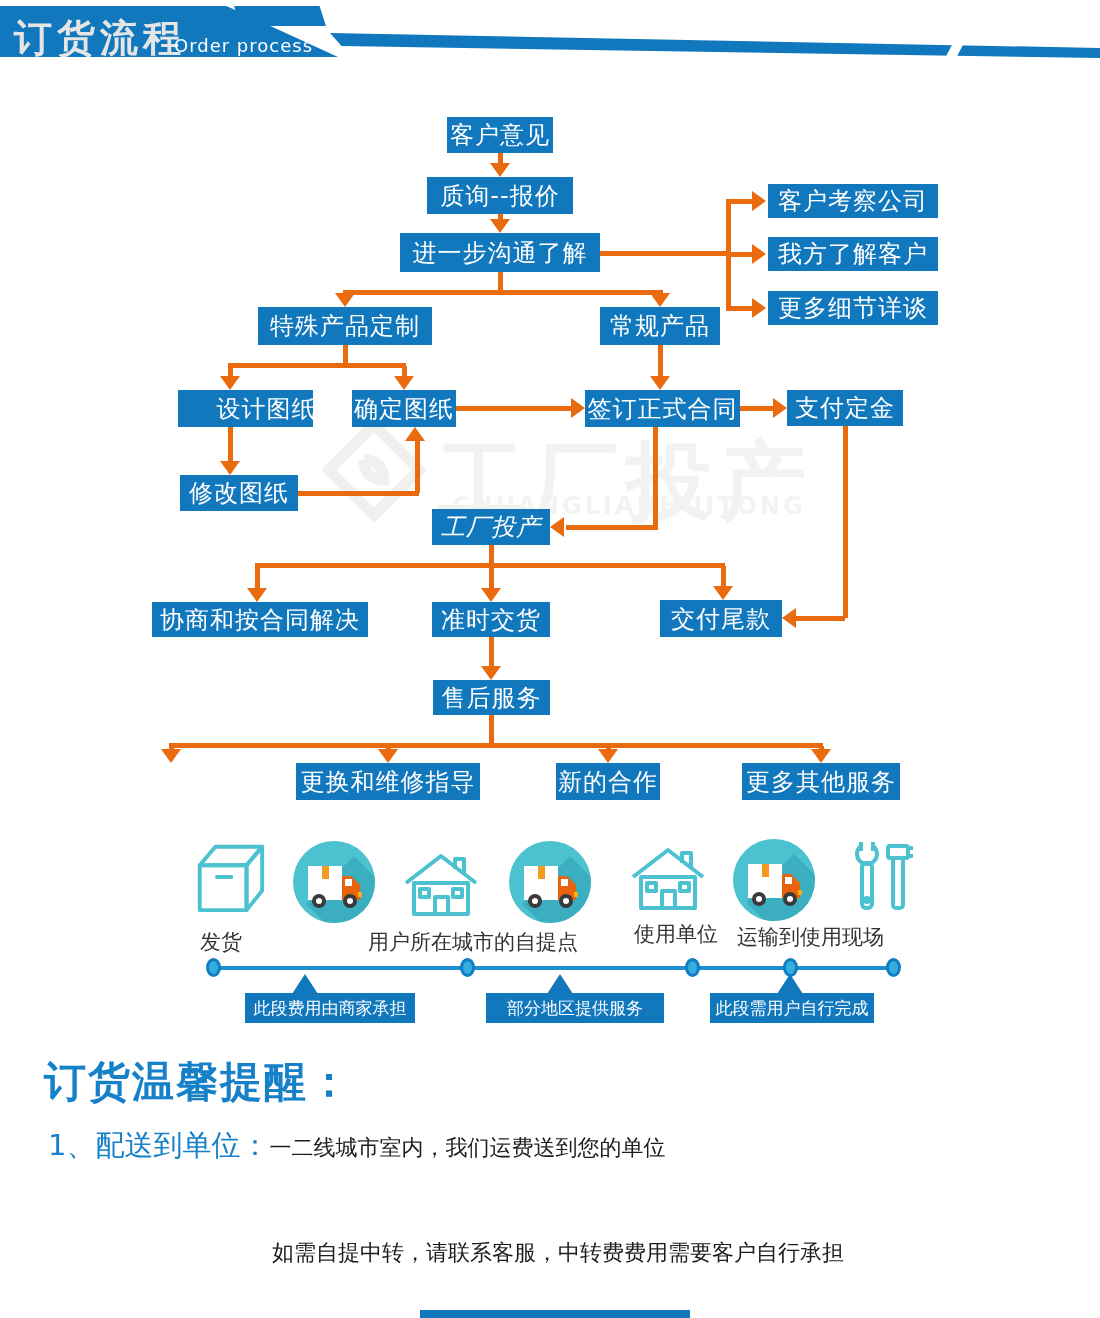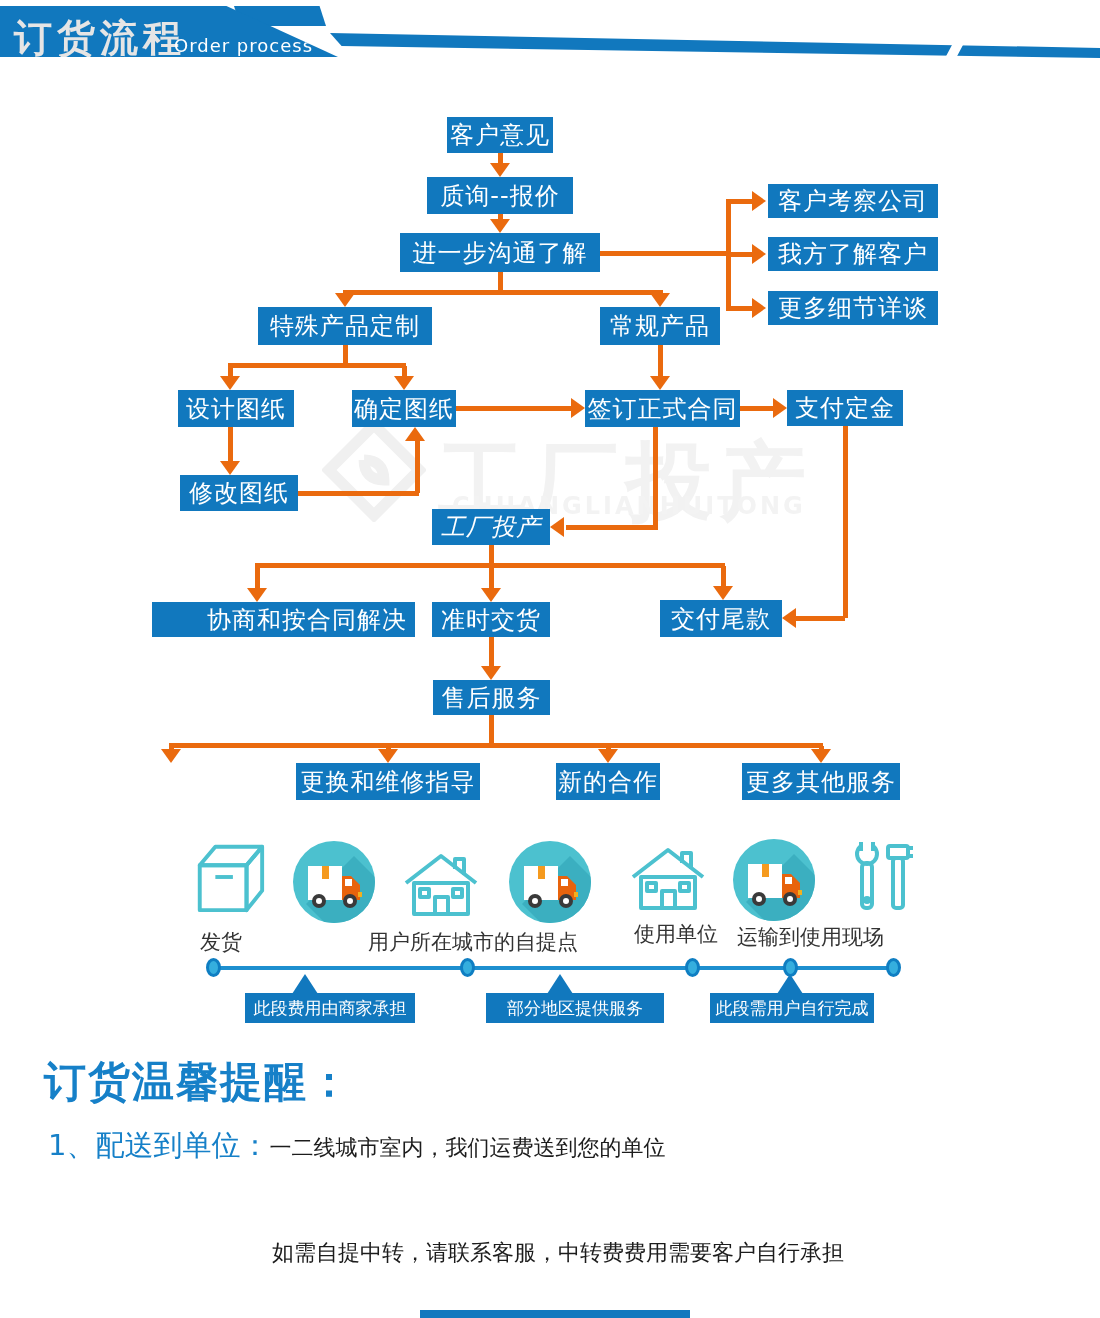--- a/index.html
+++ b/index.html
@@ -211,27 +211,27 @@
 
   <div class="bottom-bar"></div>
 <div class="node" style="left: 447px; top: 117px; width: 106px; height: 36px;">客户意见</div>
     <div class="node" style="left: 427px; top: 177px; width: 146px; height: 37px;">质询--报价</div>
     <div class="node" style="left: 400px; top: 233px; width: 200px; height: 39px;">进一步沟通了解</div>
     <div class="node" style="left: 768px; top: 184px; width: 170px; height: 34px;">客户考察公司</div>
     <div class="node" style="left: 768px; top: 237px; width: 170px; height: 34px;">我方了解客户</div>
     <div class="node" style="left: 768px; top: 291px; width: 170px; height: 34px;">更多细节详谈</div>
     <div class="node" style="left: 258px; top: 307px; width: 174px; height: 38px;">特殊产品定制</div>
     <div class="node" style="left: 600px; top: 307px; width: 120px; height: 38px;">常规产品</div>
-    <div class="node" style="left: 178px; top: 390px; width: 116px; height: 37px;">设计图纸</div>
+    <div class="node" style="left: 178px; top: 390px; width: 93px; height: 37px; padding-left: 42px;">设计图纸</div>
     <div class="node" style="left: 352px; top: 390px; width: 104px; height: 37px;">确定图纸</div>
     <div class="node" style="left: 585px; top: 390px; width: 155px; height: 37px;">签订正式合同</div>
     <div class="node" style="left: 787px; top: 390px; width: 116px; height: 36px;">支付定金</div>
     <div class="node" style="left: 180px; top: 475px; width: 118px; height: 36px;">修改图纸</div>
     <div class="node" style="left: 432px; top: 509px; width: 118px; height: 36px; font-style: italic;">工厂投产</div>
-    <div class="node" style="left: 152px; top: 602px; width: 216px; height: 35px; padding-left: 47px;">协商和按合同解决</div>
+    <div class="node" style="left: 152px; top: 602px; width: 216px; height: 35px;">协商和按合同解决</div>
     <div class="node" style="left: 432px; top: 602px; width: 118px; height: 35px;">准时交货</div>
     <div class="node" style="left: 660px; top: 600px; width: 122px; height: 37px;">交付尾款</div>
     <div class="node" style="left: 433px; top: 680px; width: 117px; height: 35px;">售后服务</div>
     <div class="node" style="left: 296px; top: 763px; width: 184px; height: 37px;">更换和维修指导</div>
     <div class="node" style="left: 556px; top: 763px; width: 104px; height: 37px;">新的合作</div>
     <div class="node" style="left: 742px; top: 763px; width: 158px; height: 37px;">更多其他服务</div>
     <div class="line" style="left: 498px; top: 152px; width: 5px; height: 12px;"></div>
     <div class="line" style="left: 498px; top: 213px; width: 5px; height: 7px;"></div>
     <div class="line" style="left: 498px; top: 271px; width: 5px; height: 24px;"></div>
     <div class="line" style="left: 343px; top: 290px; width: 320px; height: 5px;"></div>

